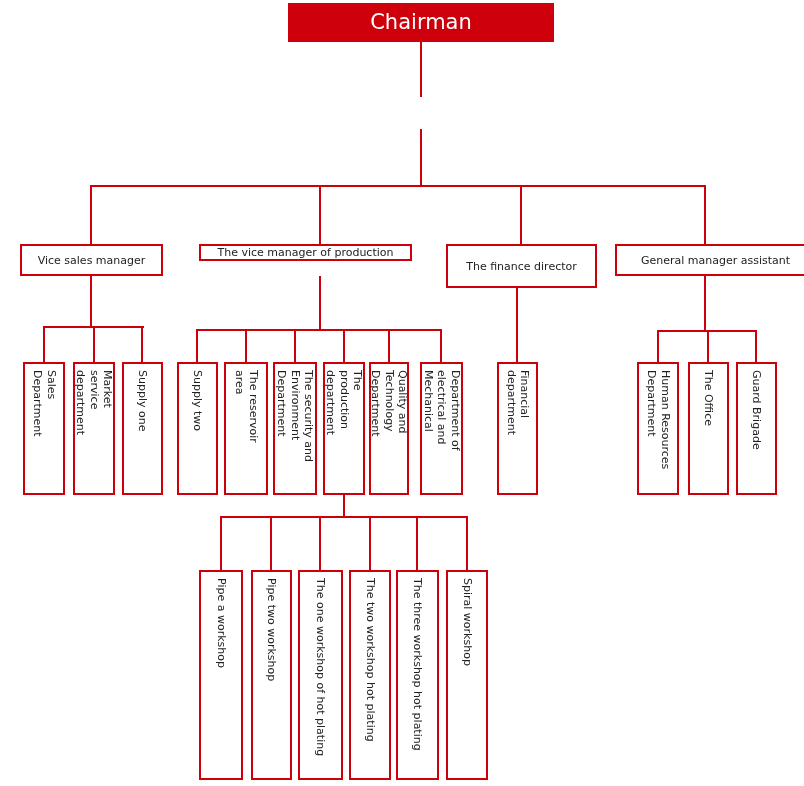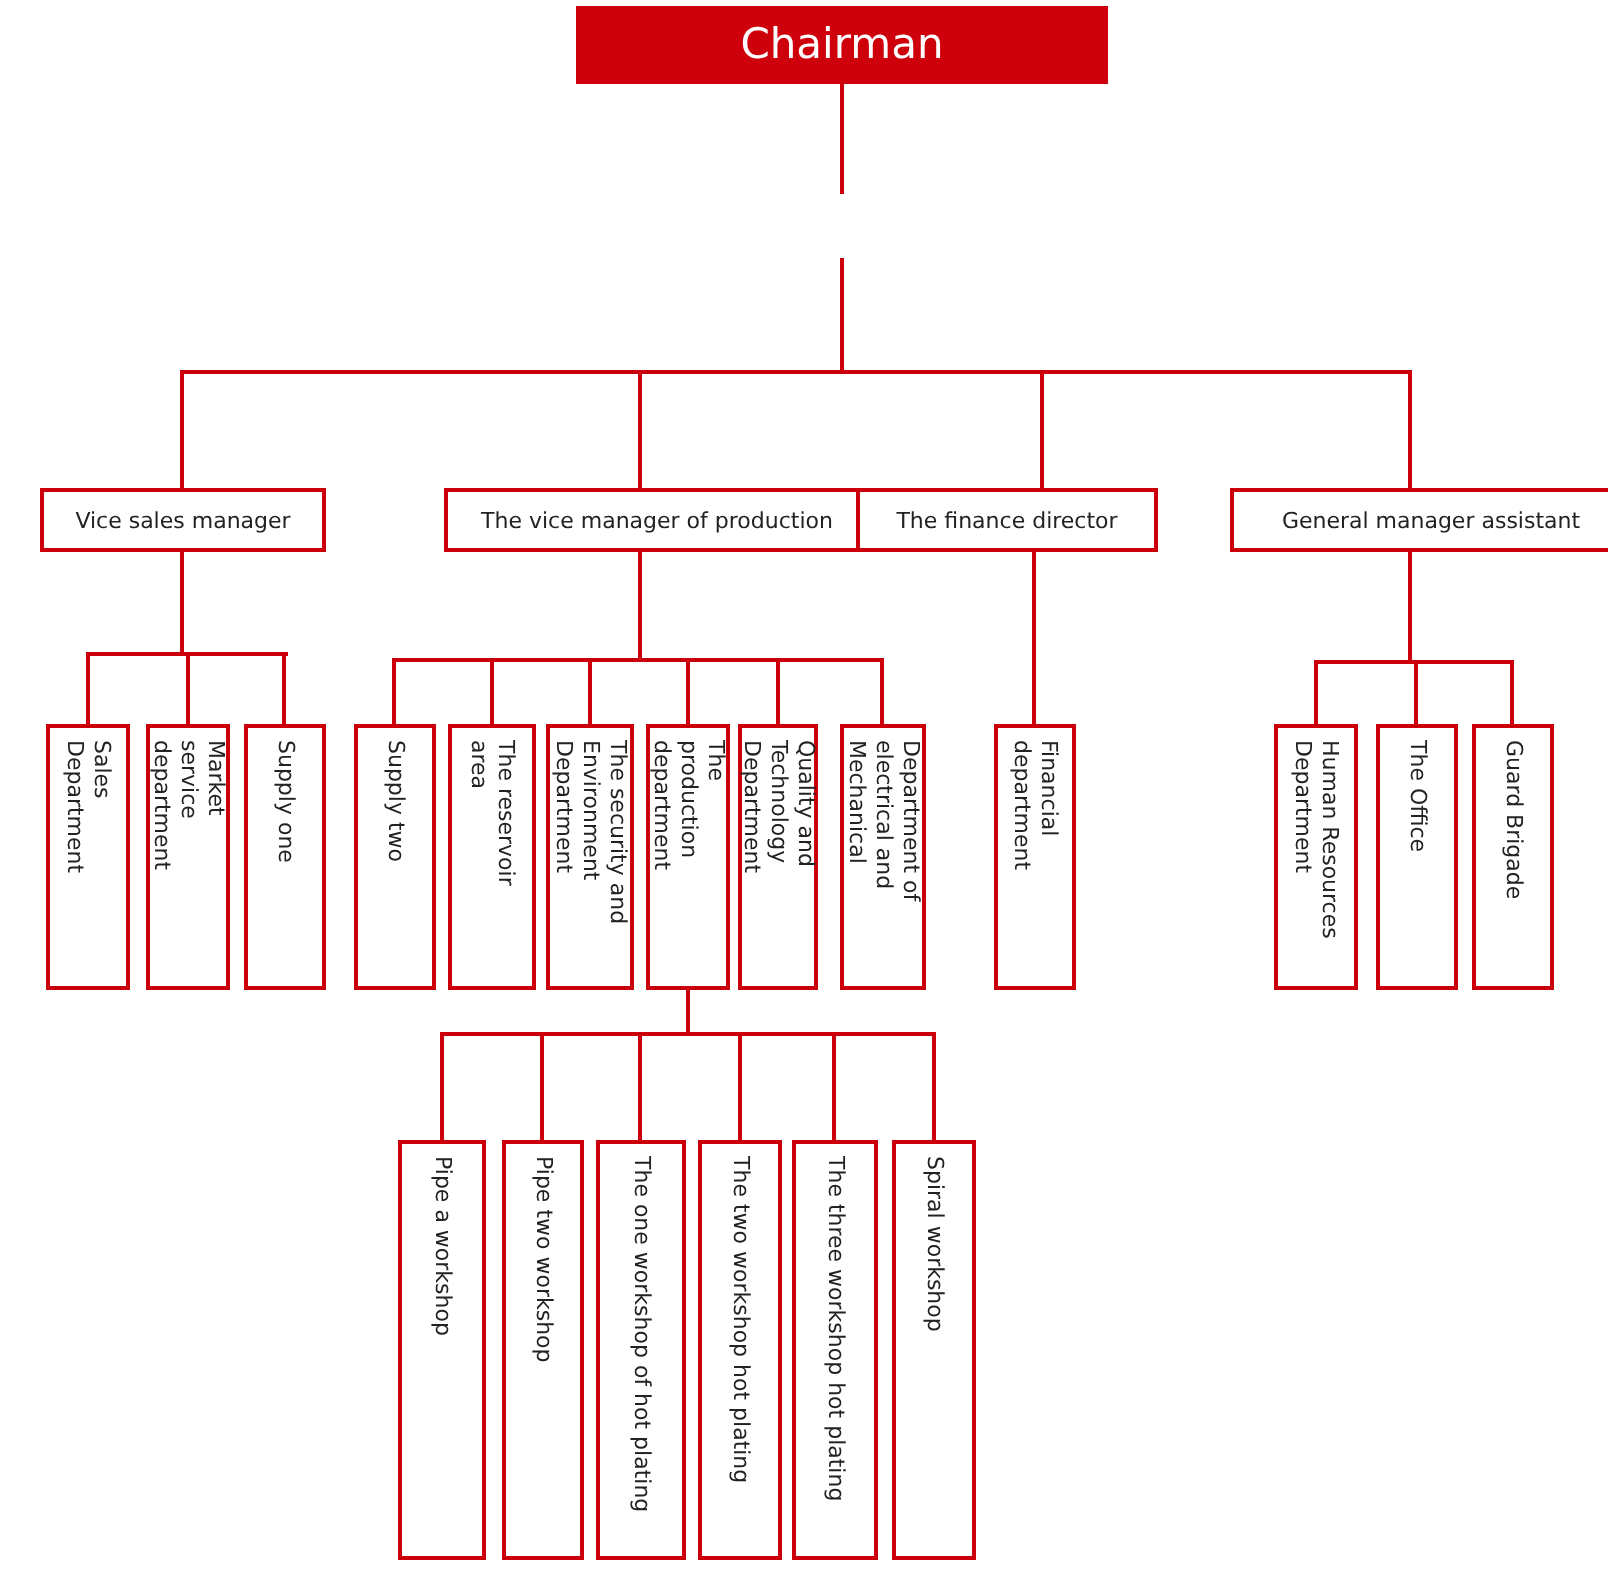--- a/index.html
+++ b/index.html
@@ -63,22 +63,22 @@
   <div class="ln" style="left:270px;top:516px;width:2px;height:54px"></div>
   <div class="ln" style="left:319px;top:516px;width:2px;height:54px"></div>
   <div class="ln" style="left:369px;top:516px;width:2px;height:54px"></div>
   <div class="ln" style="left:416px;top:516px;width:2px;height:54px"></div>
   <div class="ln" style="left:466px;top:516px;width:2px;height:54px"></div>
 
   <div class="node hnode root" style="left:288px;top:3px;width:266px;height:39px">Chairman</div>
 
 
   <div class="node hnode" style="left:20px;top:244px;width:143px;height:32px">Vice sales manager</div>
-  <div class="node hnode" style="left:222px;top:244px;width:213px;height:32px">The vice manager of production</div>
-  <div class="node hnode" style="left:428px;top:244px;width:151px;height:32px">The finance director</div>
+  <div class="node hnode" style="left:199px;top:244px;width:213px;height:17px">The vice manager of production</div>
+  <div class="node hnode" style="left:446px;top:244px;width:151px;height:44px">The finance director</div>
   <div class="node hnode" style="left:615px;top:244px;width:201px;height:32px">General manager assistant</div>
 
   <div class="node vnode" style="left:23px;top:362px;width:42px;height:133px">
     <span class="vlabel">Sales
 Department</span>
   </div>
   <div class="node vnode" style="left:73px;top:362px;width:42px;height:133px">
     <span class="vlabel">Market
 service
 department</span>

